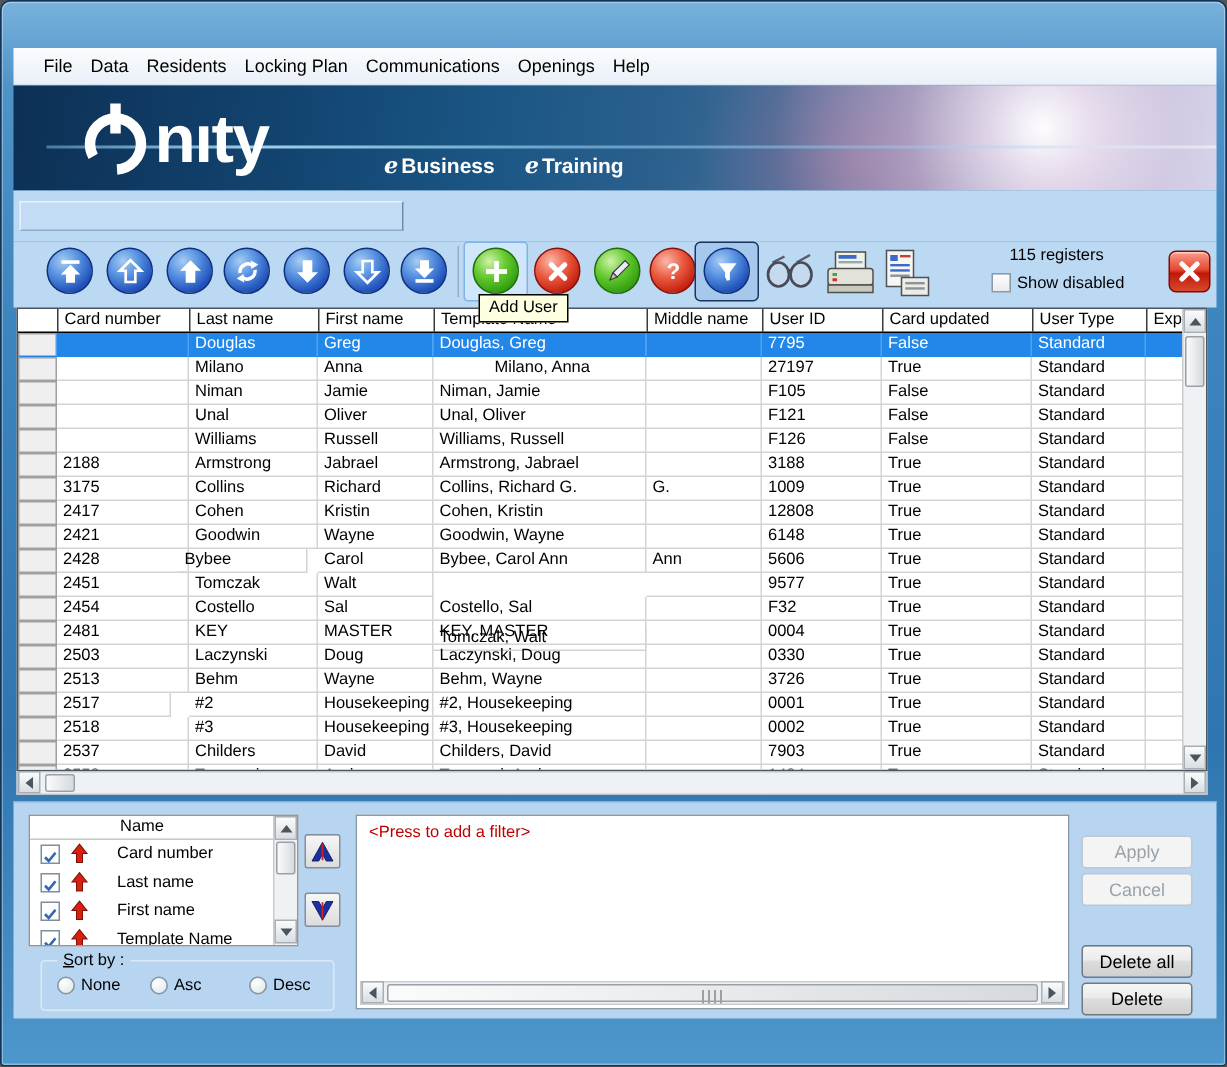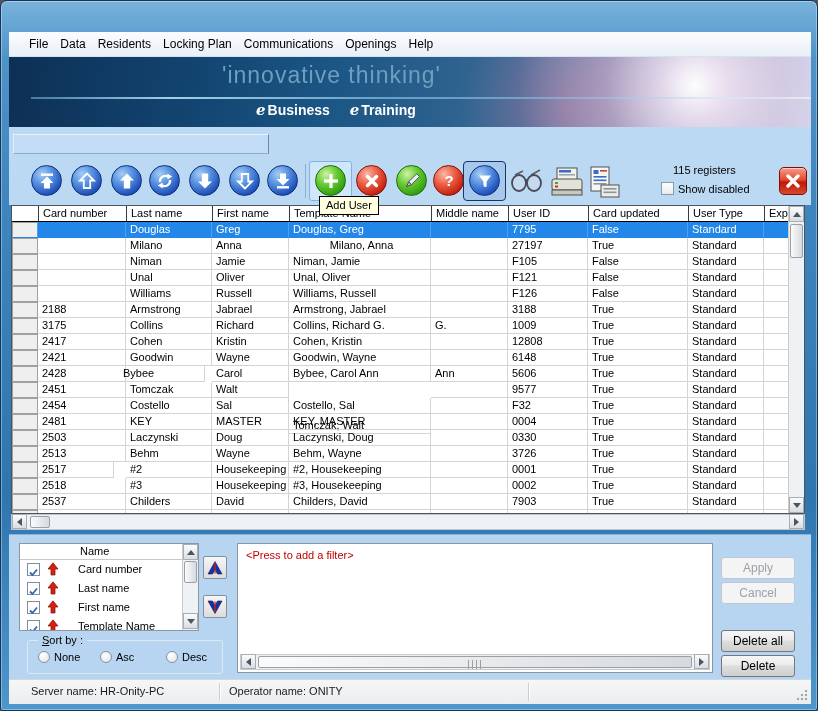--- a/index.html
+++ b/index.html
@@ -137,21 +137,27 @@
       <div class="menu-item">Data</div>
       <div class="menu-item">Residents</div>
       <div class="menu-item">Locking Plan</div>
       <div class="menu-item">Communications</div>
       <div class="menu-item">Openings</div>
       <div class="menu-item">Help</div>
     </div>
 
   <div class="banner">
     <div class="hline"></div>
-    <div class="tagline">'innovative thinking'</div>
+    <div class="logo">
+      <svg width="52" height="56" viewBox="0 0 52 56">
+        <circle cx="26" cy="31" r="17" fill="none" stroke="#fff" stroke-width="7" stroke-dasharray="88 19" stroke-dashoffset="-71" transform="rotate(-90 26 31)"></circle>
+        <rect x="22.5" y="4" width="7" height="20" fill="#fff"></rect>
+      </svg>
+      <span class="logo-rest">nıty</span>
+    </div>
     <div class="ebiz">
       <span class="grp">
           <span class="e">e</span>
           <span>Business</span>
         </span>
       <span class="grp">
           <span class="e">e</span>
           <span>Training</span>
         </span>
     </div>
@@ -637,20 +643,13 @@
           </div>
       </div>
     </div>
 
     <div class="pbtn disabled" style="top:22px">Apply</div>
     <div class="pbtn disabled" style="top:47px">Cancel</div>
     <div class="pbtn enabled" style="top:95px">Delete all</div>
     <div class="pbtn enabled" style="top:120px">Delete</div>
   </div>
 
-  <div class="statusbar">
-    <span class="sect" style="left:22px">Server name: HR-Onity-PC</span>
-    <div class="ssep" style="left:210px"></div>
-    <span class="sect" style="left:220px">Operator name: ONITY</span>
-    <div class="ssep" style="left:519px"></div>
-    <div class="sizegrip"></div>
-  </div>
 </div>
 
 </body></html>

